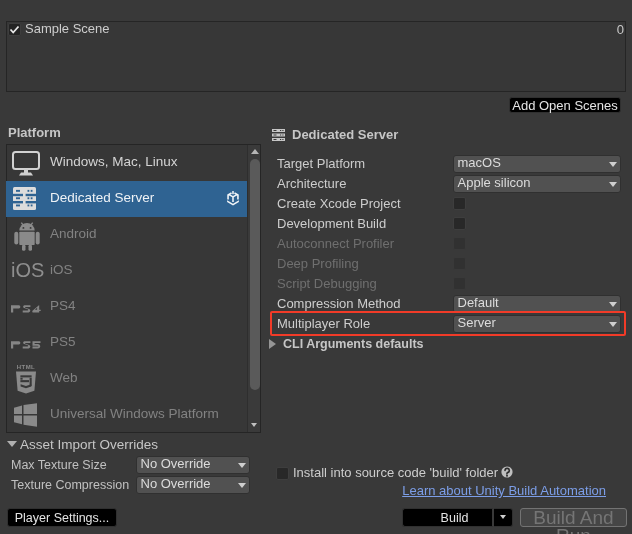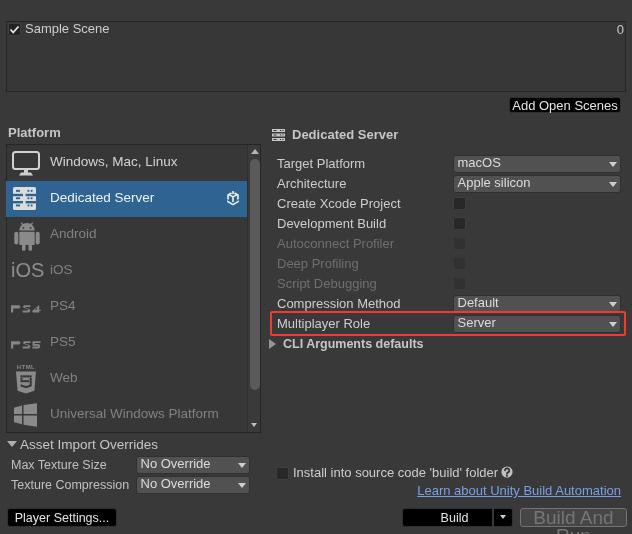--- a/index.html
+++ b/index.html
@@ -206,21 +206,21 @@
   <div class="abs dd" style="left:136px;top:476px;width:114px;height:18px;">No Override<span class="arw"></span></div>
 
   <div class="abs cb" style="left:276px;top:467px;"></div>
   <div class="abs lbl" style="left:293px;top:465.3px;">Install into source code 'build' folder</div>
   <svg class="abs" width="12" height="12" viewBox="0 0 12 12" style="left:501px;top:466px;">
     <circle cx="6" cy="6" r="5.6" fill="#bfbfbf"></circle>
     <path d="M4.0 4.4 A2.15 2.15 0 1 1 6.6 6.6 Q5.9 6.9 5.9 7.9" stroke="#2e2e2e" stroke-width="1.6" fill="none" stroke-linecap="round"></path>
     <circle cx="6" cy="9.8" r="1.0" fill="#2e2e2e"></circle>
   </svg>
 
-  <div class="abs" style="left:299px;top:483px;width:322px;text-align:right;font-size:13px;color:#7c9ee8;text-decoration:underline;">Learn about Unity Build Automation</div>
+  <div class="abs" style="left:284px;top:483px;width:322px;text-align:right;font-size:13px;color:#7c9ee8;text-decoration:underline;">Learn about Unity Build Automation</div>
 
   <div class="abs btn" style="left:7px;top:508px;width:110px;height:19px;line-height:18px;">Player Settings...</div>
 
   <div class="abs btn" style="left:402px;top:508px;width:91px;height:19px;line-height:18px;border-top-right-radius:0;border-bottom-right-radius:0;border-right:1px solid #383838;padding-left:14px;">Build</div>
   <div class="abs btn" style="left:494px;top:508px;width:19px;height:19px;border-top-left-radius:0;border-bottom-left-radius:0;border-left:none;"></div>
   <div class="abs" style="left:500px;top:515px;width:0;height:0;border-left:3.5px solid transparent;border-right:3.5px solid transparent;border-top:4.5px solid #cfcfcf;"></div>
   <div class="abs" style="left:520px;top:508px;width:107px;height:19px;line-height:18px;background:#464646;border:1px solid #737373;border-radius:3px;color:#757575;font-size:19px;text-align:center;">Build And Run</div>
 
 </div>
 

